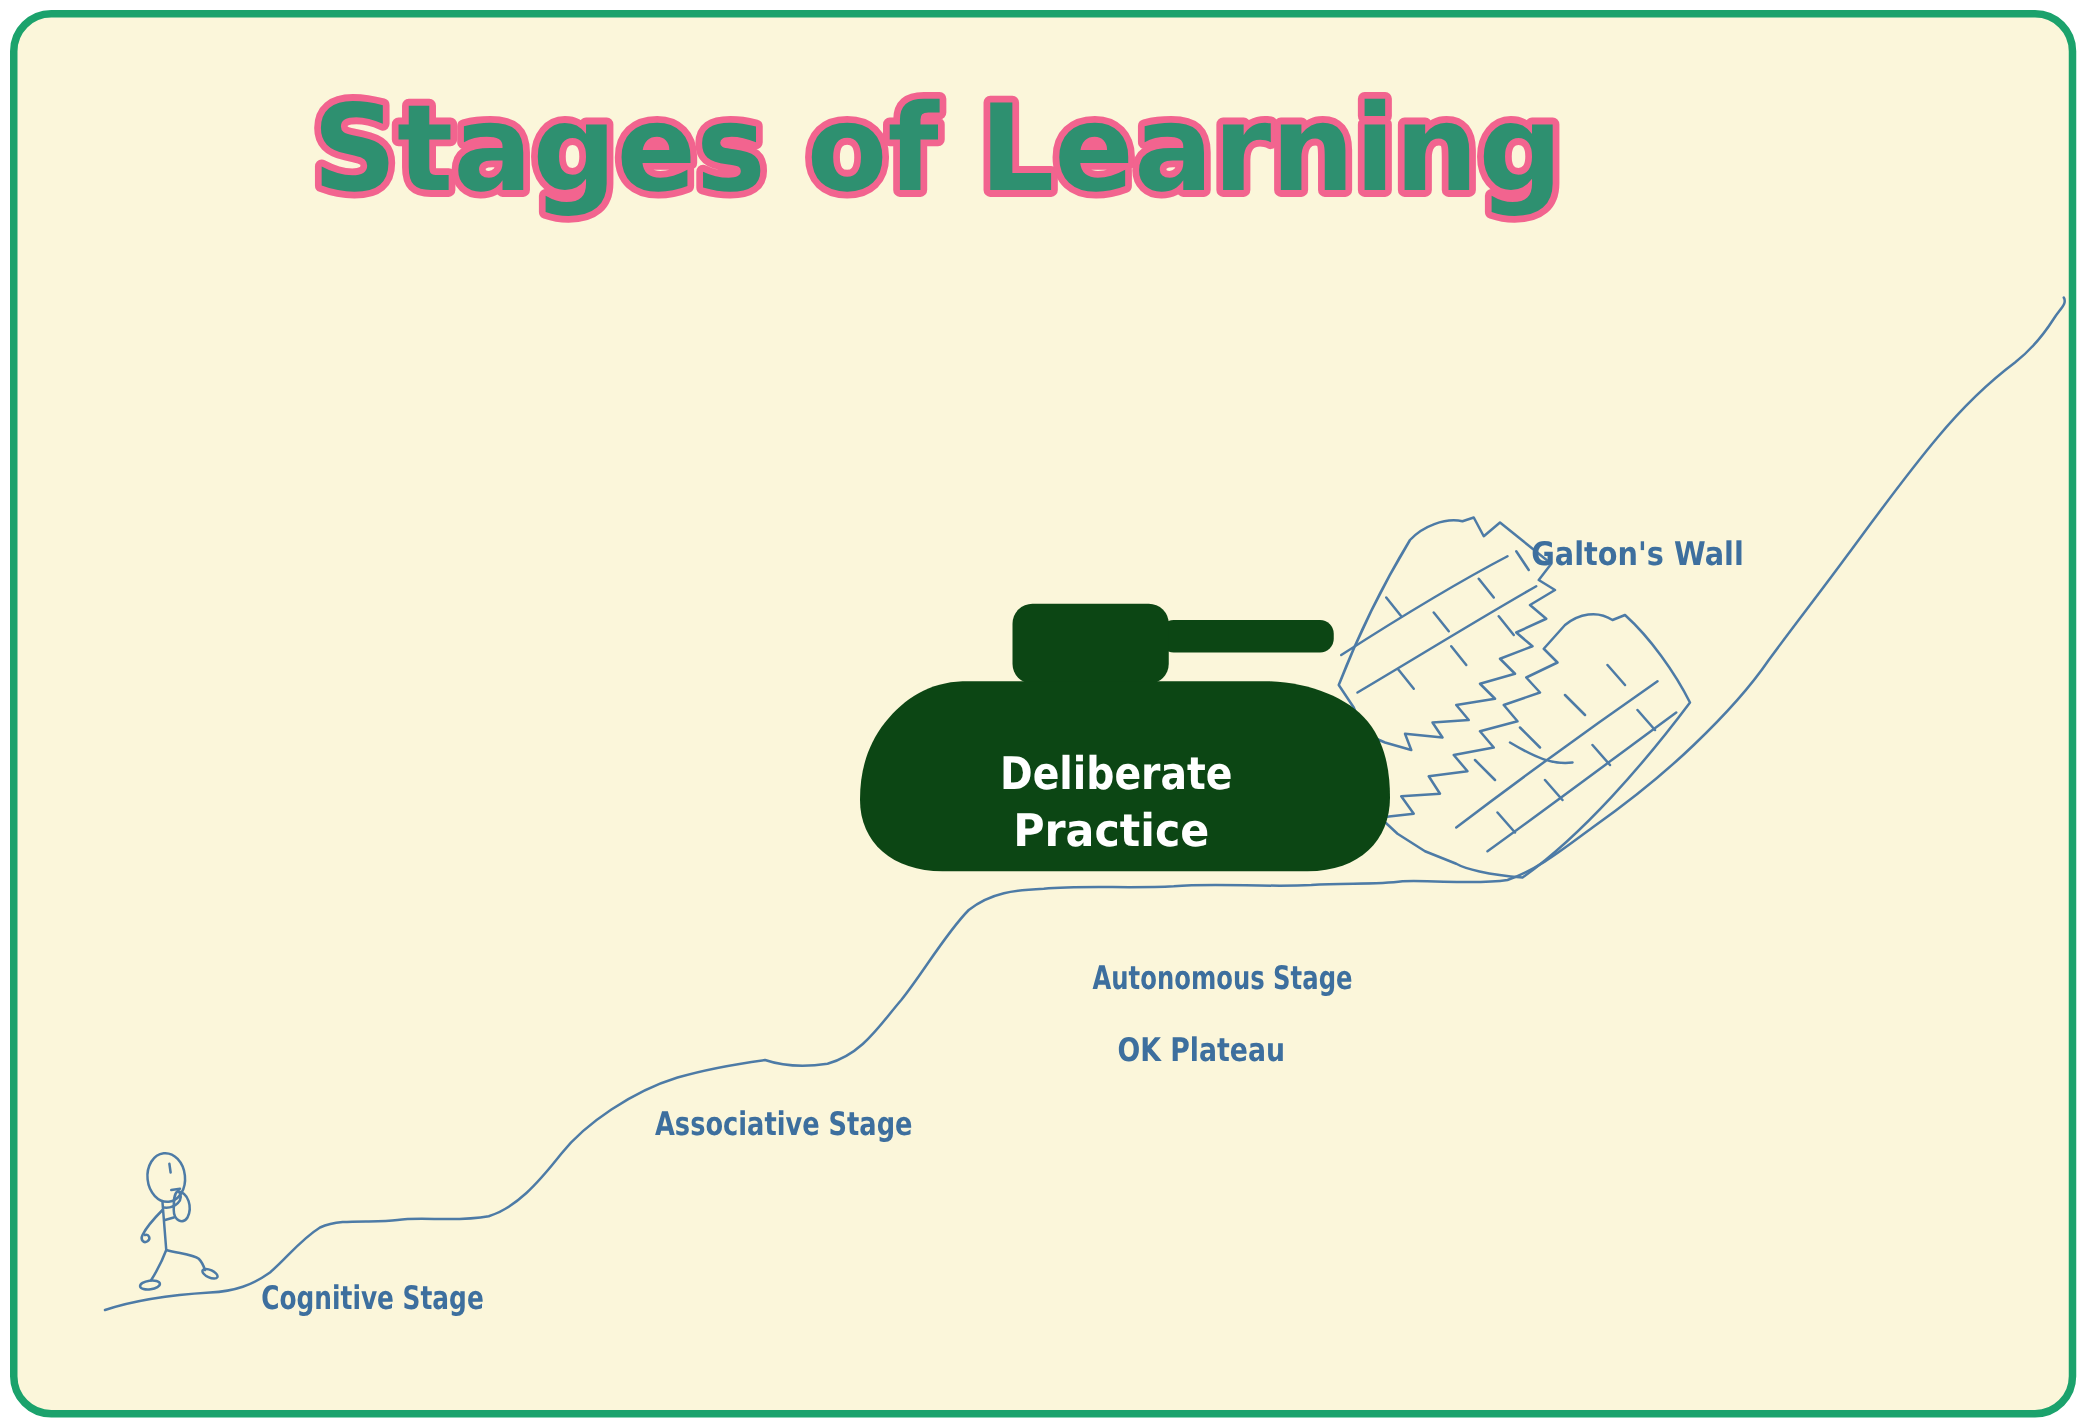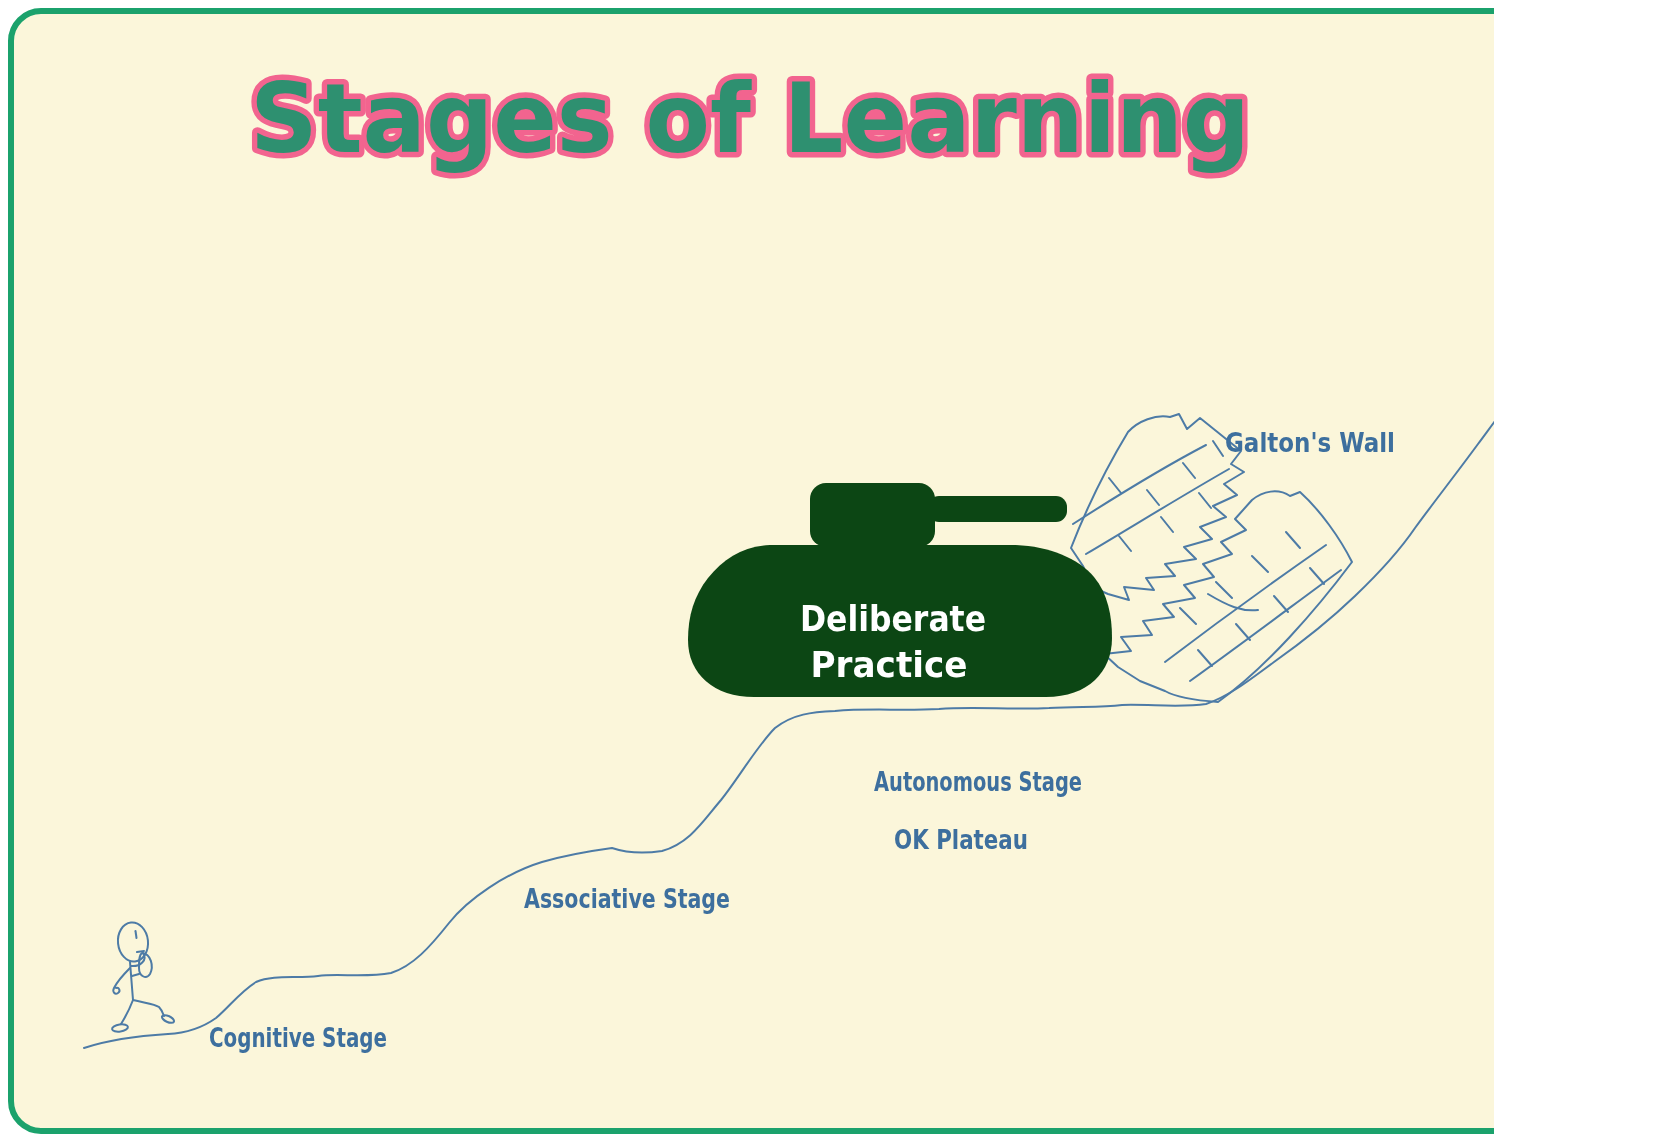--- a/index.html
+++ b/index.html
@@ -1,16 +1,16 @@
 <!DOCTYPE html>
 <html><head>
 <meta charset="utf-8">
 <style>
   html,body{margin:0;padding:0;background:#ffffff;}
-  .stage{width:1494px;height:1142px;position:relative;overflow:hidden;background:#ffffff;}
+  .stage{width:1669px;height:1142px;position:relative;overflow:hidden;background:#ffffff;}
   svg{display:block;}
   .title-text{
     font-family:"DejaVu Sans",sans-serif;
     font-weight:bold;
     font-size:96px;
     paint-order:stroke;
     stroke-linejoin:round;
     stroke-linecap:round;
   }
   .hand-label{

